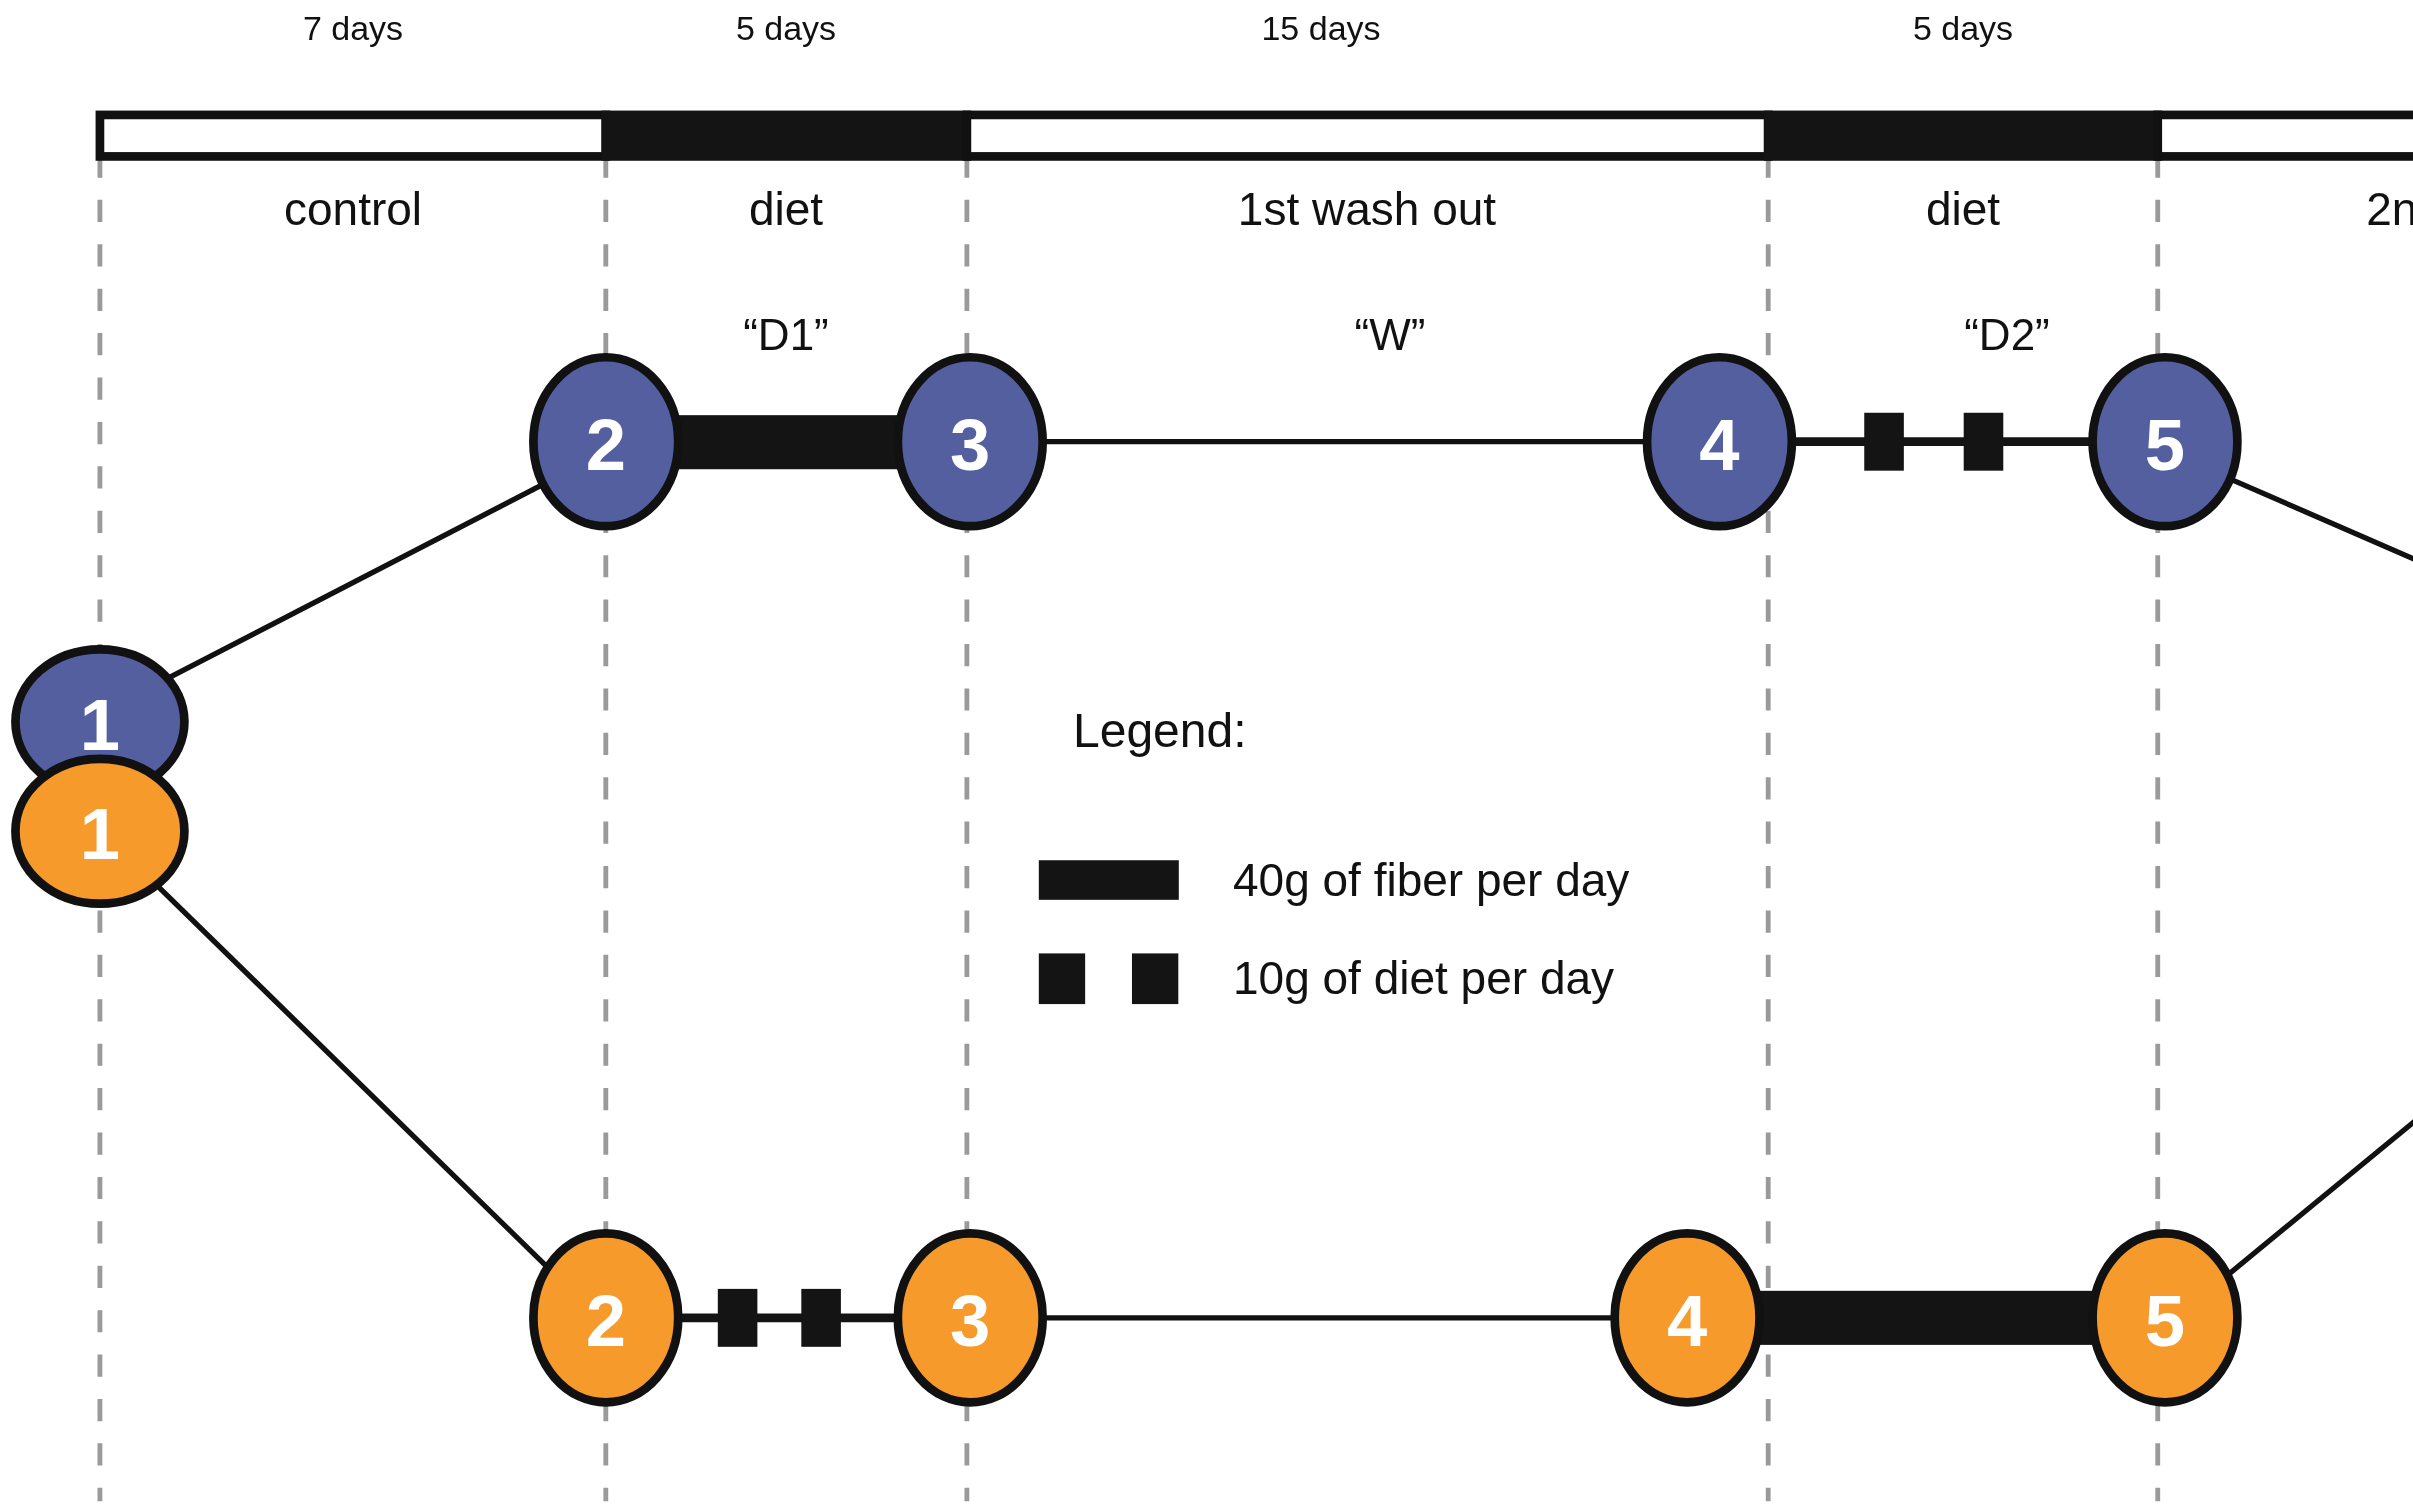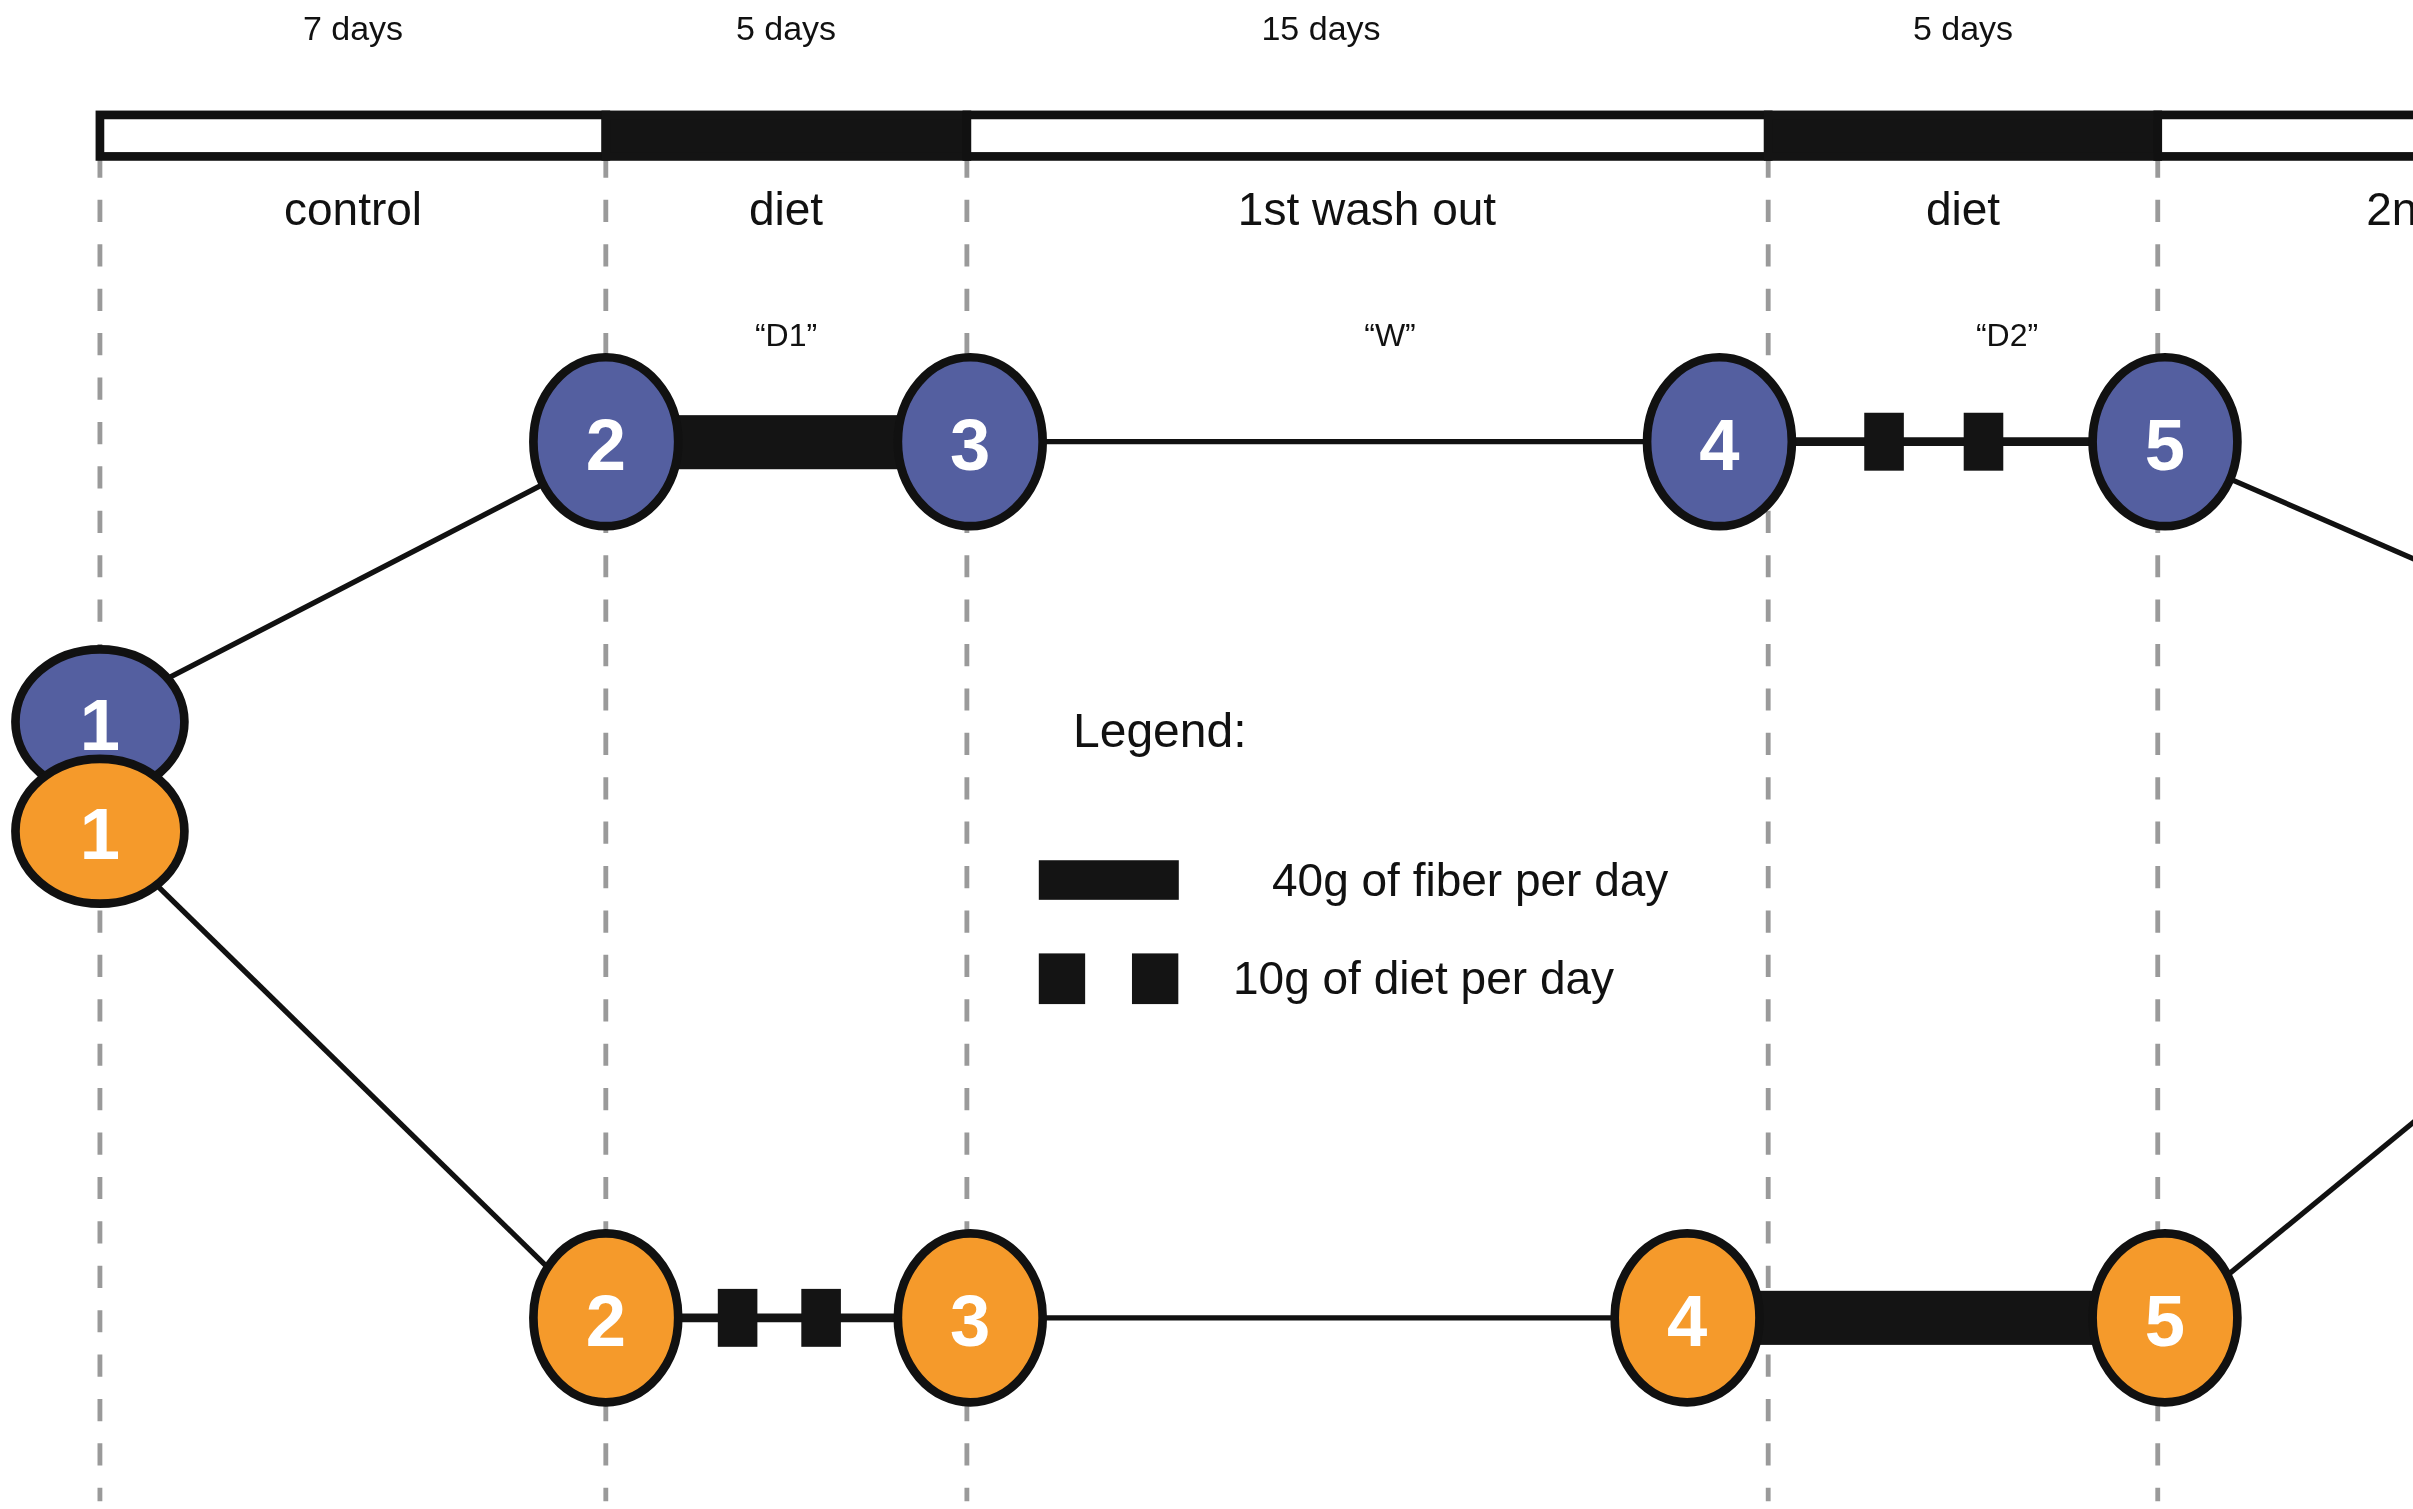--- a/index.html
+++ b/index.html
@@ -14,21 +14,21 @@
   .lbl{
     position:absolute;
     font-family:"Liberation Sans","DejaVu Sans",sans-serif;
     color:#111111;
     white-space:nowrap;
     transform:translate(-50%,-50%);
     font-stretch:condensed;
   }
   .lbl-days{font-size:34px;}
   .lbl-phase{font-size:46px;text-align:right;}
-  .lbl-code{font-size:32px;}
+  .lbl-code{font-size:44px;}
   .lbl-legend-title{font-size:48px;transform:translate(0,-50%);}
   .lbl-legend-item{font-size:46px;transform:translate(0,-50%);}
   .node-num{
     font-size:150px;
     font-weight:bold;
     fill:#ffffff;
     font-family:"Liberation Sans","DejaVu Sans",sans-serif;
     text-anchor:middle;
     dominant-baseline:central;
   }
@@ -152,17 +152,17 @@
   <div class="lbl lbl-phase" style="left:786px;top:209px;">diet</div>
   <div class="lbl lbl-phase" style="left:1367px;top:209px;">1st wash out</div>
   <div class="lbl lbl-phase" style="left:1963px;top:209px;">diet</div>
   <div class="lbl lbl-phase" style="left:2503px;top:209px;">2nd wash out</div>
 
   <div class="lbl lbl-code" style="left:786px;top:335px;">“D1”</div>
   <div class="lbl lbl-code" style="left:1390px;top:335px;">“W”</div>
   <div class="lbl lbl-code" style="left:1963px;top:335px;margin-left:44px;">“D2”</div>
 
   <div class="lbl lbl-legend-title" style="left:1073px;top:730px;">Legend:</div>
-  <div class="lbl lbl-legend-item" style="left:1233px;top:880px;margin-left:39px;">40g of fiber per day</div>
+  <div class="lbl lbl-legend-item" style="left:1233px;top:880px;">40g of fiber per day</div>
   <div class="lbl lbl-legend-item" style="left:1233px;top:978px;">10g of diet per day</div>
 
 </div>
 
 
 </body></html>

